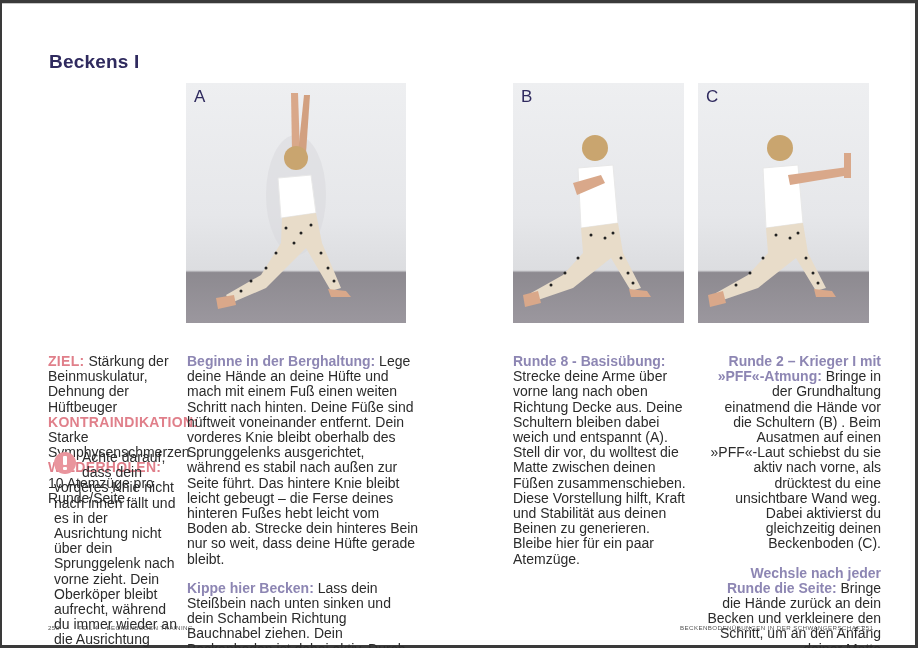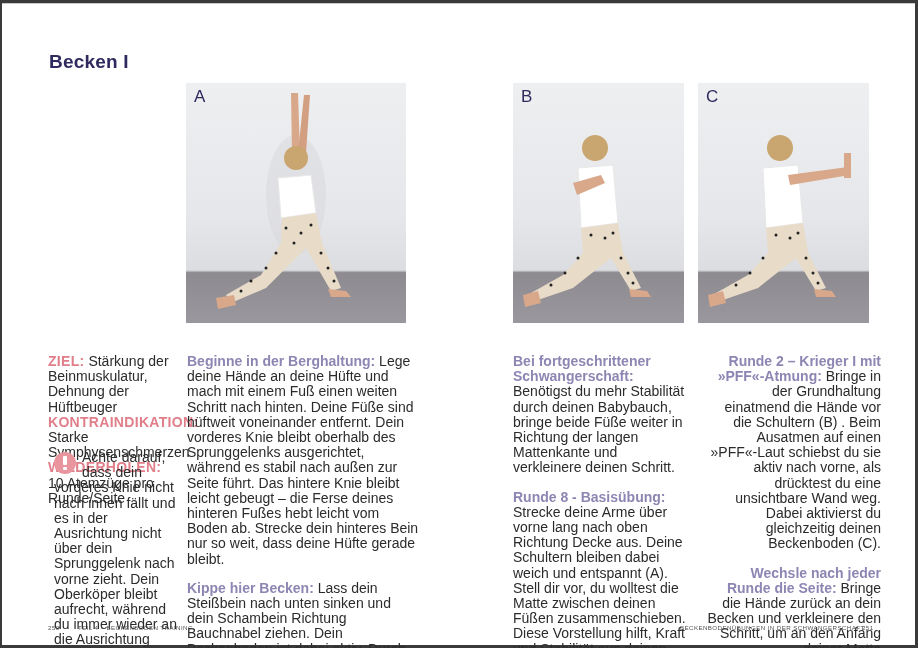--- a/index.html
+++ b/index.html
@@ -48,21 +48,21 @@
   #pg-left { left: 46px; }
   #sec-left { left: 76px; }
   #sec-right { left: 678px; }
   #pg-right { left: 860px; }
 </style>
 </head>
 <body>
 
 <div class="spread">
 
-  <h1 class="title">Becken I</h1>
+  <h1 class="title">Beckens I</h1>
 
   <div class="photo" id="photo-a">
     <svg viewBox="0 0 220 240">
       <ellipse cx="110" cy="112" rx="30" ry="60" fill="#d7d8dc" opacity="0.5"></ellipse>
       <path d="M105 10 L112 10 L114 70 L106 70 Z" fill="#d9a88a"></path>
       <path d="M118 12 L124 12 L120 70 L112 70 Z" fill="#d2a080"></path>
       <circle cx="110" cy="75" r="12" fill="#c9a56f"></circle>
       <path d="M92 95 L125 92 L130 130 L95 135 Z" fill="#ffffff" stroke="#e8e8e8"></path>
       <path d="M96 135 L130 130 L136 160 L155 205 L145 208 L120 165 L80 205 L45 220 L40 212 L75 192 L95 160 Z" fill="#e8dcc9"></path>
       <g fill="#222">
@@ -149,23 +149,20 @@
     <p class="para">
       <span class="hl-purple">Beginne in der Berghaltung:</span><span> Lege deine Hände an deine Hüfte und mach mit einem Fuß einen weiten Schritt nach hinten. Deine Füße sind hüftweit voneinander entfernt. Dein vorderes Knie bleibt oberhalb des Sprunggelenks ausgerichtet, während es stabil nach außen zur Seite führt. Das hintere Knie bleibt leicht gebeugt – die Ferse deines hinteren Fußes hebt leicht vom Boden ab. Strecke dein hinteres Bein nur so weit, dass deine Hüfte gerade bleibt.</span>
     </p>
     <p class="para">
       <span class="hl-purple">Kippe hier Becken:</span><span> Lass dein Steißbein nach unten sinken und dein Schambein Richtung Bauchnabel ziehen. Dein Beckenboden ist dabei aktiv. Durch die Bewegung wirst du möglicherweise ein leichtes Ziehen in deinem Hüftbeuger des hinteren Beins spüren. Das soll so sein und zeigt die Dehnung. Deine Beckenknochen bleiben parallel zueinander.</span>
     </p>
   </div>
 
   <div class="text" id="col-b">
     <p class="para">
-      <span class="hl-purple">Bei fortgeschrittener Schwangerschaft:</span><span> Benötigst du mehr Stabilität durch deinen Babybauch, bringe beide Füße weiter in Richtung der langen Mattenkante und verkleinere deinen Schritt.</span>
-    </p>
-    <p class="para">
       <span class="hl-purple">Runde 8 - Basisübung:</span><span> Strecke deine Arme über vorne lang nach oben Richtung Decke aus. Deine Schultern bleiben dabei weich und entspannt (A). Stell dir vor, du wolltest die Matte zwischen deinen Füßen zusammenschieben. Diese Vorstellung hilft, Kraft und Stabilität aus deinen Beinen zu generieren. Bleibe hier für ein paar Atemzüge.</span>
     </p>
   </div>
 
   <div class="text" id="col-c">
     <p class="para">
       <span class="hl-purple">Runde 2 – Krieger I mit »PFF«-Atmung:</span><span> Bringe in der Grundhaltung einatmend die Hände vor die Schultern (B) . Beim Ausatmen auf einen »PFF«-Laut schiebst du sie aktiv nach vorne, als drücktest du eine unsichtbare Wand weg. Dabei aktivierst du gleichzeitig deinen Beckenboden (C).</span>
     </p>
     <p class="para">
       <span class="hl-purple">Wechsle nach jeder Runde die Seite:</span><span> Bringe die Hände zurück an dein Becken und verkleinere den Schritt, um an den Anfang deiner Matte zurückzukehren.</span>

